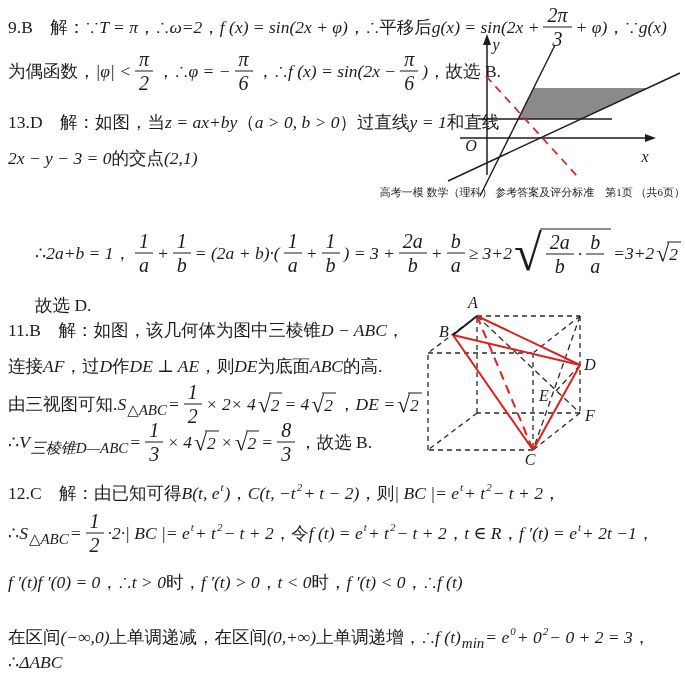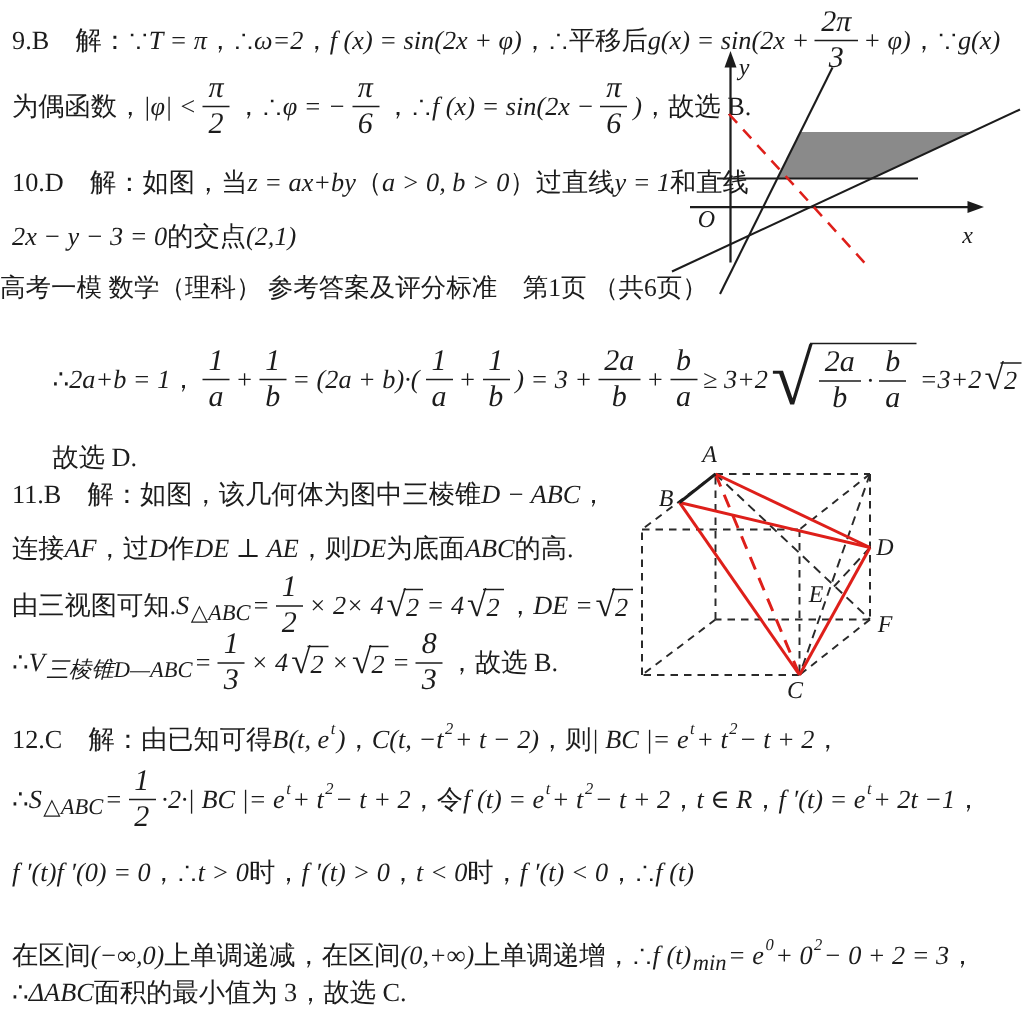--- a/index.html
+++ b/index.html
@@ -20,22 +20,22 @@
   }
   .frac .num{border-bottom:1.2px solid #1c1c1c;padding:0 4px;}
   .frac .den{padding:0 2px;}
   .sqrt{display:inline-flex;align-items:center;margin:0 2px;}
   .sqrt .rad{font-style:normal;font-size:1.35em;line-height:.8;margin-right:-2px;}
   .sqrt.tall .rad{font-size:2.9em;line-height:.75;}
   .sqrt .rc{border-top:1.4px solid #1c1c1c;padding:1px 3px 0 2px;display:inline-flex;align-items:center;}
   .sup{font-size:11px;font-style:italic;position:relative;top:-6px;padding:0 1px;}
   .sub{font-size:15px;font-style:italic;position:relative;top:5px;padding:0 1px;}
   .footer{
-    position:absolute;left:0;width:685px;text-align:left;
-    font-size:17px;transform:translateY(-50%);
+    position:absolute;left:0;width:685px;text-align:right;
+    font-size:11px;transform:translateY(-50%);
   }
   svg{position:absolute;pointer-events:none;}
 </style>
 </head>
 <body>
 
 <div class="footer" style="top: 192px;">高考一模 数学（理科）  参考答案及评分标准　第1页 （共6页）</div>
 
 <div class="line" style="top: 27px; left: 8px;">
     <span class="cn">9.B　解：∵</span>
@@ -70,21 +70,21 @@
     <span class="cn">，∴</span>
     <span class="it">f (x) = sin(2x −</span>
     <span class="frac">
       <span class="num">π</span>
       <span class="den">6</span>
     </span>
     <span class="it">)</span>
     <span class="cn">，故选 B.</span>
   </div>
 <div class="line" style="top: 122px; left: 8px;">
-    <span class="cn">10.D　解：如图，当 </span>
+    <span class="cn">13.D　解：如图，当 </span>
     <span class="it">z = ax+by</span>
     <span class="cn">（</span>
     <span class="it">a &gt; 0, b &gt; 0</span>
     <span class="cn">）过直线 </span>
     <span class="it">y = 1</span>
     <span class="cn"> 和直线</span>
   </div>
 <div class="line" style="top: 158px; left: 8px;">
     <span class="it">2x − y − 3 = 0</span>
     <span class="cn"> 的交点</span>
@@ -300,21 +300,20 @@
     <span class="it"> = e</span>
     <span class="sup">0</span>
     <span class="it">+ 0</span>
     <span class="sup">2</span>
     <span class="it">− 0 + 2 = 3</span>
     <span class="cn">，</span>
   </div>
 <div class="line" style="top: 662px; left: 8px;">
     <span class="cn">∴</span>
     <span class="it">ΔABC</span>
-    <span class="cn"> 面积的最小值为 3，故选 C.</span>
   </div>
 <svg width="245" height="175" style="left: 440px; top: 30px;">
     <polygon points="94,58 208,58 141,89 78,89" fill="#8a8a8a"></polygon>
     <polygon points="47,4 43,15 51,15" fill="#1c1c1c"></polygon>
     <polygon points="216,108 205,104 205,112" fill="#1c1c1c"></polygon>
     <line x1="47" y1="8" x2="47" y2="145" stroke="#1c1c1c" stroke-width="1.5" stroke-dasharray="none"></line>
     <line x1="20" y1="108" x2="210" y2="108" stroke="#1c1c1c" stroke-width="1.5" stroke-dasharray="none"></line>
     <line x1="115" y1="15" x2="40" y2="166" stroke="#1c1c1c" stroke-width="1.4" stroke-dasharray="none"></line>
     <line x1="8" y1="151" x2="240" y2="43" stroke="#1c1c1c" stroke-width="1.4" stroke-dasharray="none"></line>
     <line x1="38" y1="89" x2="172" y2="89" stroke="#1c1c1c" stroke-width="1.4" stroke-dasharray="none"></line>

